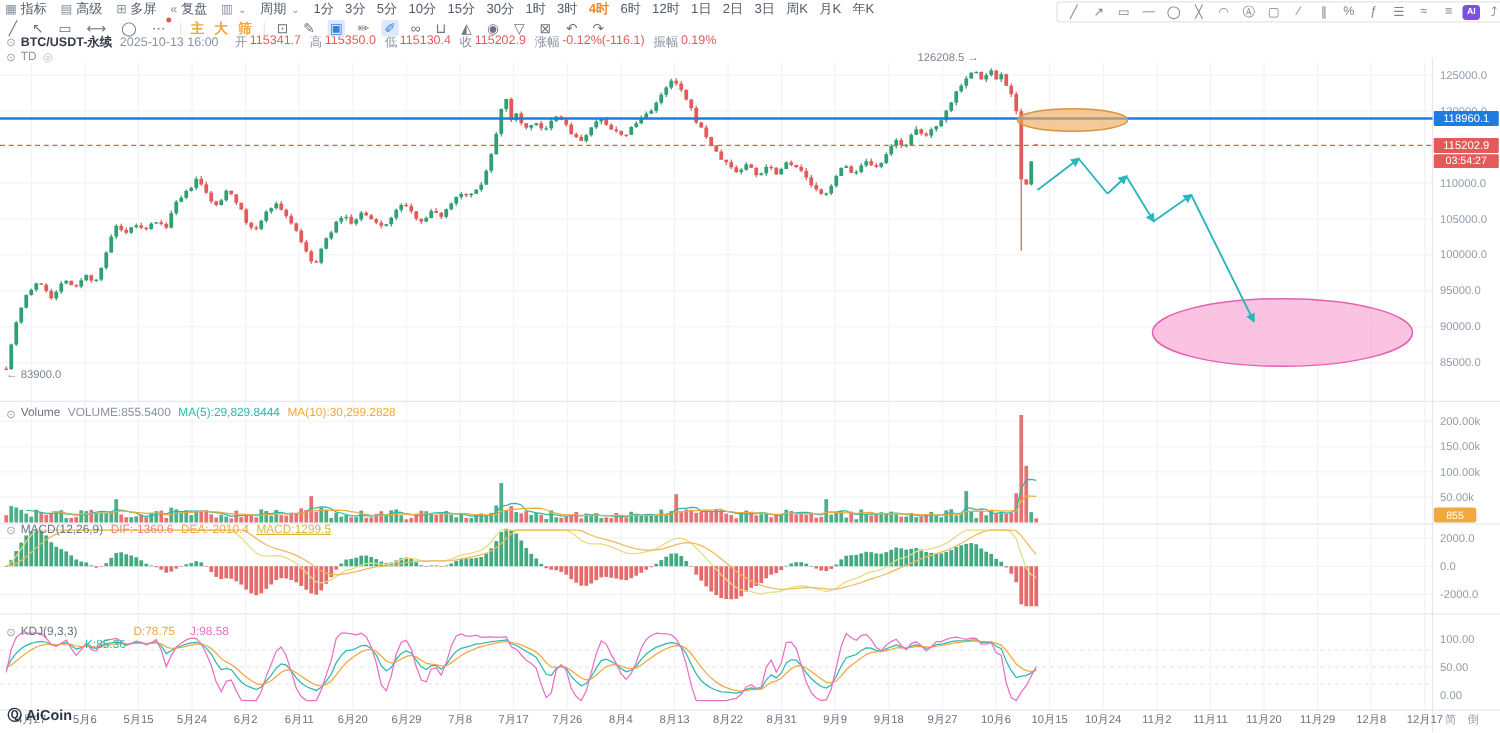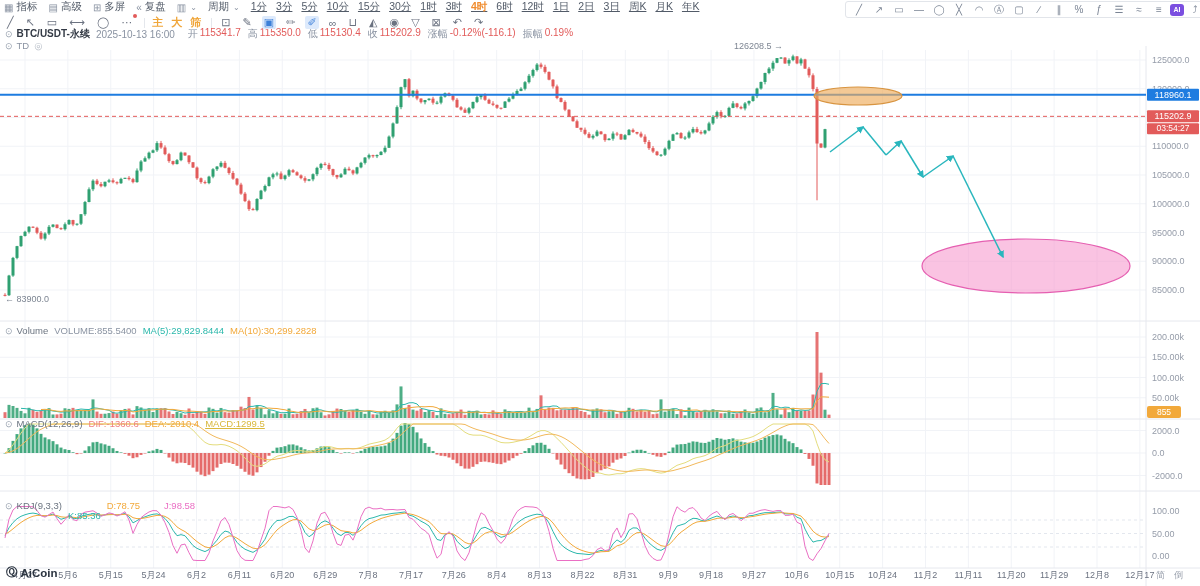--- a/index.html
+++ b/index.html
@@ -1037,21 +1037,21 @@
         </span>
       </span>
   <span class="menu-item">
     <span class="ic">▥</span>
     <span class="caret">⌄</span>
   </span>
   <span class="menu-item">
     <span>周期</span>
     <span class="caret">⌄</span>
   </span>
-  <span id="tfs" style="display:flex;align-items:flex-end;text-decoration:underline;">
+  <span id="tfs" style="display:flex;align-items:flex-end;">
         <span class="tf">1分</span>
         <span class="tf">3分</span>
         <span class="tf">5分</span>
         <span class="tf">10分</span>
         <span class="tf">15分</span>
         <span class="tf">30分</span>
         <span class="tf">1时</span>
         <span class="tf">3时</span>
         <span class="tf active">4时</span>
         <span class="tf">6时</span>
@@ -1153,21 +1153,21 @@
   <span class="t">MACD(12,26,9)</span>
   <span style="color:#ef8181;margin-right:6px;">DIF:-1360.6</span>
   <span style="color:#f2a93b;margin-right:6px;text-align:right;">DEA:-2010.4</span>
   <span style="color:#d9b83c;text-decoration:underline;">MACD:1299.5</span>
 </div>
 
 <div class="pane-head" style="top:490px;left:5px;">
   <span class="collapse">⊙</span>
   <span class="t">KDJ(9,3,3)</span>
   <span style="color:#2cb8ac;margin-right:6px;margin-top:20px;">K:85.36</span>
-  <span style="color:#f2a93b;margin-right:24px;">D:78.75</span>
+  <span style="color:#f2a93b;margin-right:12px;">D:78.75</span>
   <span style="color:#ea6fc4;">J:98.58</span>
 </div>
 
 <div id="wm">
   <span class="g">Ⓠ</span>
   <span class="t">AiCoin</span>
 </div>
 
 </div>
 

